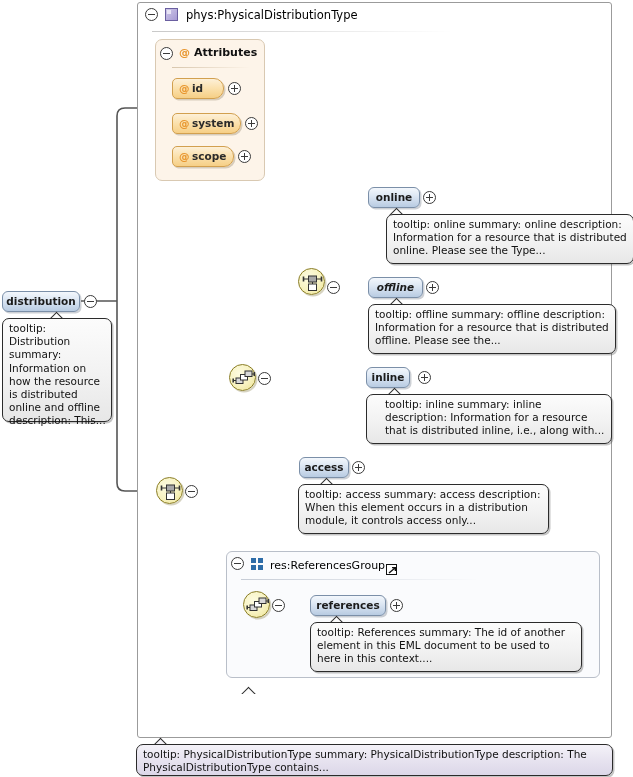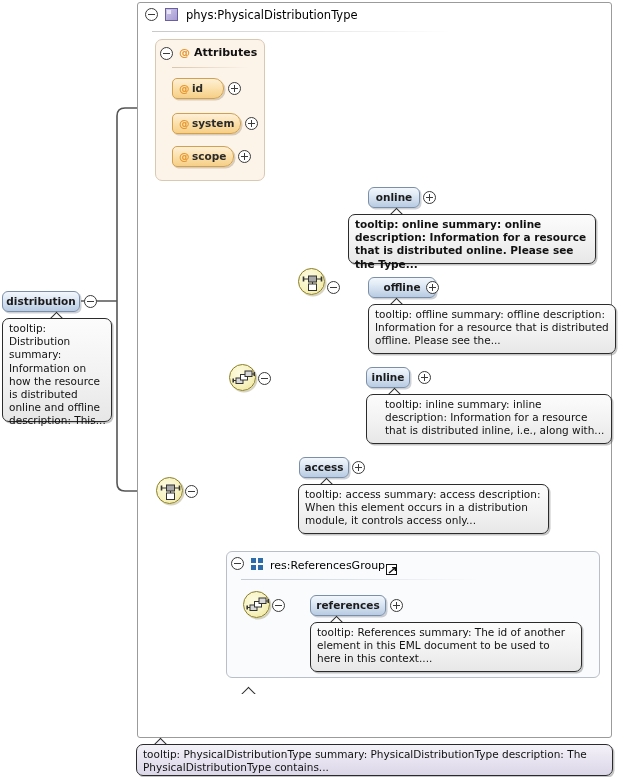--- a/index.html
+++ b/index.html
@@ -390,23 +390,23 @@
       <path d="M4.5,7.5 L4.5,12.5 M22.5,7.5 L22.5,12.5" stroke="#333" stroke-width="1.6"></path>
     </svg>
   </div>
   <div class="circ" style="left:327px; top:281px;"></div>
 
   <div class="el-pill" style="left:368px; top:187px; width:52px;">
     <span>online</span>
   </div>
   <div class="circ plus" style="left:423px; top:191px;"></div>
   <div class="tip-beak" style="left:388px; top:207px;"></div>
-  <div class="tooltip" style="left:348px; top:214px; width:248px; height:50px;font-weight:bold;">tooltip: online summary: online description: Information for a resource that is distributed online. Please see the Type...</div>
-
-  <div class="el-pill" style="left:368px; top:277px; width:68px;">
+  <div class="tooltip" style="left:386px; top:214px; width:248px; height:50px;">tooltip: online summary: online description: Information for a resource that is distributed online. Please see the Type...</div>
+
+  <div class="el-pill" style="left:368px; top:277px; width:55px;font-style:italic;">
     <span>offline</span>
   </div>
   <div class="circ plus" style="left:426px; top:281px;"></div>
   <div class="tip-beak" style="left:388px; top:297px;"></div>
   <div class="tooltip" style="left:368px; top:304px; width:248px; height:50px;">tooltip: offline summary: offline description: Information for a resource that is distributed offline. Please see the...</div>
 
   <div class="el-pill" style="left:366px; top:367px; width:44px;">
     <span>inline</span>
   </div>
   <div class="circ plus" style="left:418px; top:371px;"></div>

